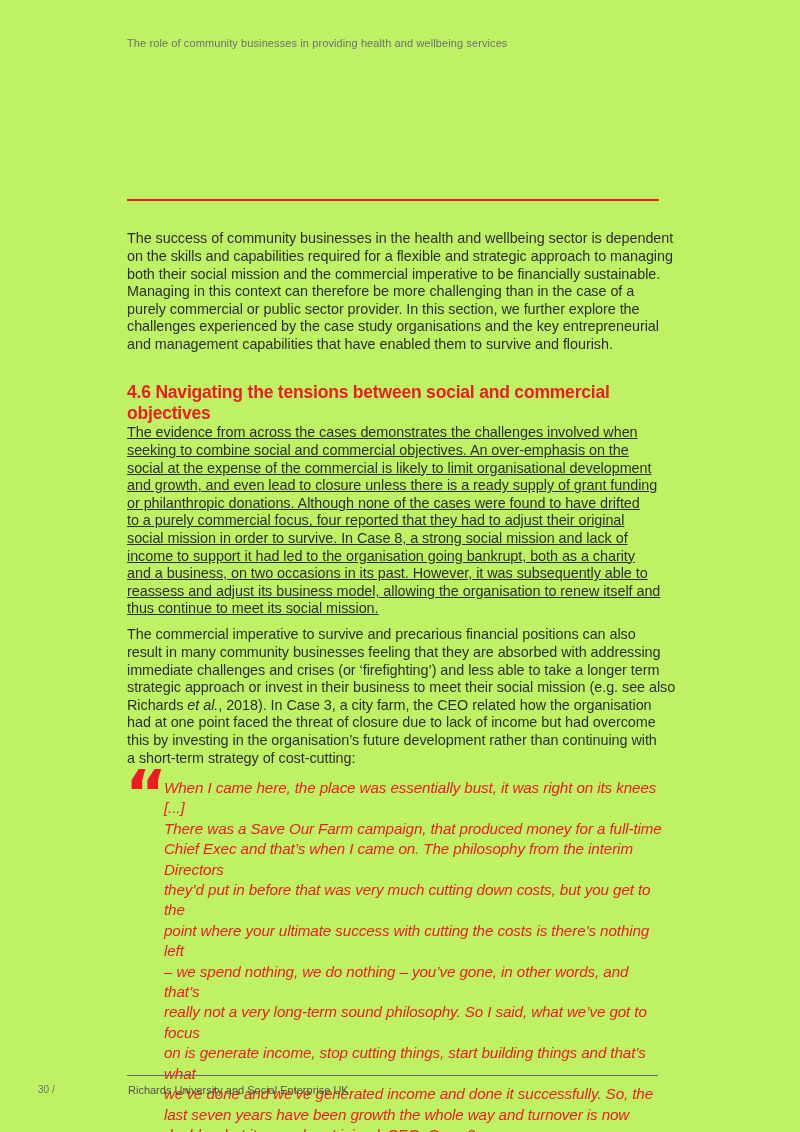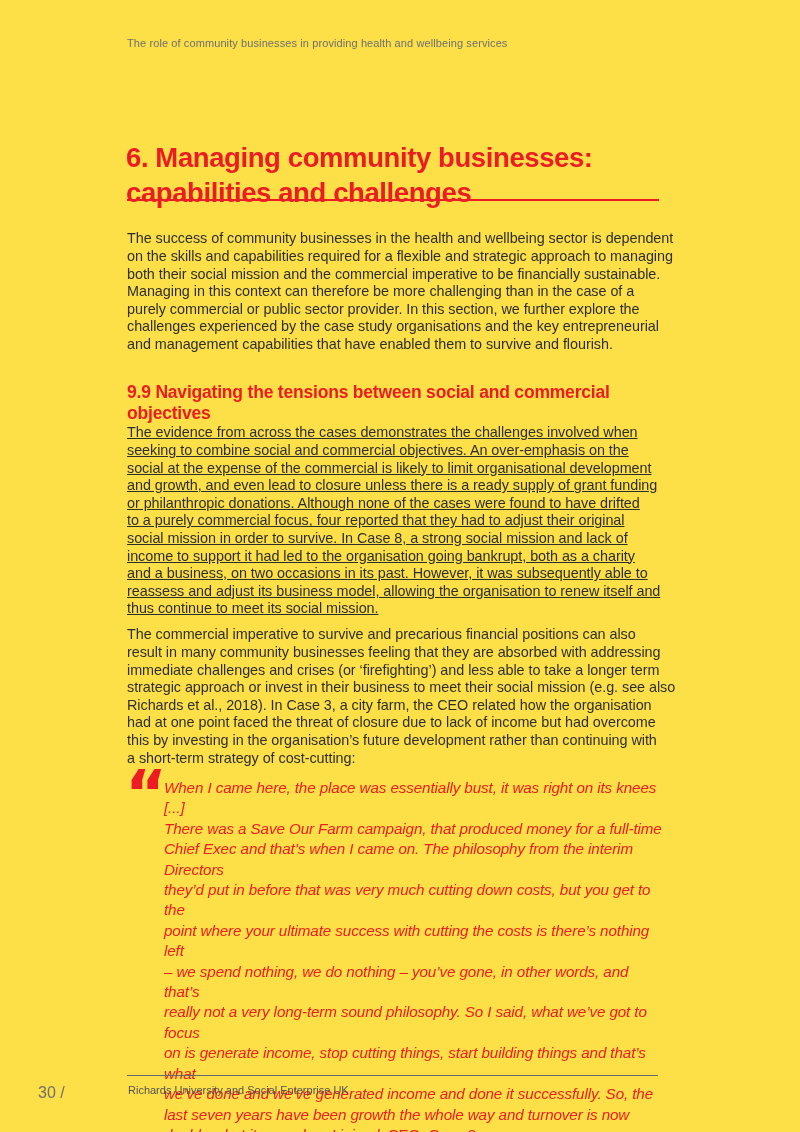--- a/index.html
+++ b/index.html
@@ -1,20 +1,20 @@
 <!DOCTYPE html>
 <html><head>
 <meta charset="utf-8">
 <style>
   html, body { margin: 0; padding: 0; background: #ffffff; }
   .page {
     position: relative;
     width: 800px;
     height: 1132px;
-    background: #fde047;
+    background: #bef264;
     font-family: "Liberation Sans", sans-serif;
     overflow: hidden;
   }
   .running-header {
     position: absolute;
     left: 127px;
     top: 37px;
     font-size: 11px;
     letter-spacing: 0.1px;
     color: #6e6e71;
@@ -58,21 +58,21 @@
     width: 560px;
     font-size: 17.5px;
     line-height: 21.5px;
     font-weight: bold;
     letter-spacing: -0.2px;
     color: #ED1C24;
     white-space: pre-line;
   }
   .para-1 { top: 410px; text-decoration: underline; }
   .para-2 { top: 612px; }
-  .italic { }
+  .italic { font-style: italic; }
   .pull-quote {
     position: absolute;
     left: 127px;
     top: 778px;
     width: 540px;
   }
   .quote-mark {
     position: absolute;
     left: -2px;
     top: -16px;
@@ -97,51 +97,49 @@
     left: 127px;
     top: 1075px;
     width: 531px;
     height: 1px;
     background: #6a6a6d;
   }
   .page-number {
     position: absolute;
     left: 38px;
     top: 1084px;
-    font-size: 16px;
+    font-size: 10px;
     color: #6e6e71;
   }
   .footer-publisher {
     position: absolute;
     left: 128px;
     top: 1084px;
     font-size: 11px;
     color: #515154;
   }
 </style>
 </head>
 <body>
 
 <div class="page">
 
   <div class="running-header">The role of community businesses in providing health and wellbeing services</div>
 
-  <h1 class="page-title">6. Managing community businesses:
-capabilities and challenges</h1>
   <div class="title-rule"></div>
 
   <p class="body-para para-intro">The success of community businesses in the health and wellbeing sector is dependent
 on the skills and capabilities required for a flexible and strategic approach to managing
 both their social mission and the commercial imperative to be financially sustainable.
 Managing in this context can therefore be more challenging than in the case of a
 purely commercial or public sector provider. In this section, we further explore the
 challenges experienced by the case study organisations and the key entrepreneurial
 and management capabilities that have enabled them to survive and flourish.</p>
 
-  <h2 class="section-heading">9.9 Navigating the tensions between social and commercial
+  <h2 class="section-heading">4.6 Navigating the tensions between social and commercial
 objectives</h2>
 
   <p class="body-para para-1">The evidence from across the cases demonstrates the challenges involved when
 seeking to combine social and commercial objectives. An over-emphasis on the
 social at the expense of the commercial is likely to limit organisational development
 and growth, and even lead to closure unless there is a ready supply of grant funding
 or philanthropic donations. Although none of the cases were found to have drifted
 to a purely commercial focus, four reported that they had to adjust their original
 social mission in order to survive. In Case 8, a strong social mission and lack of
 income to support it had led to the organisation going bankrupt, both as a charity

